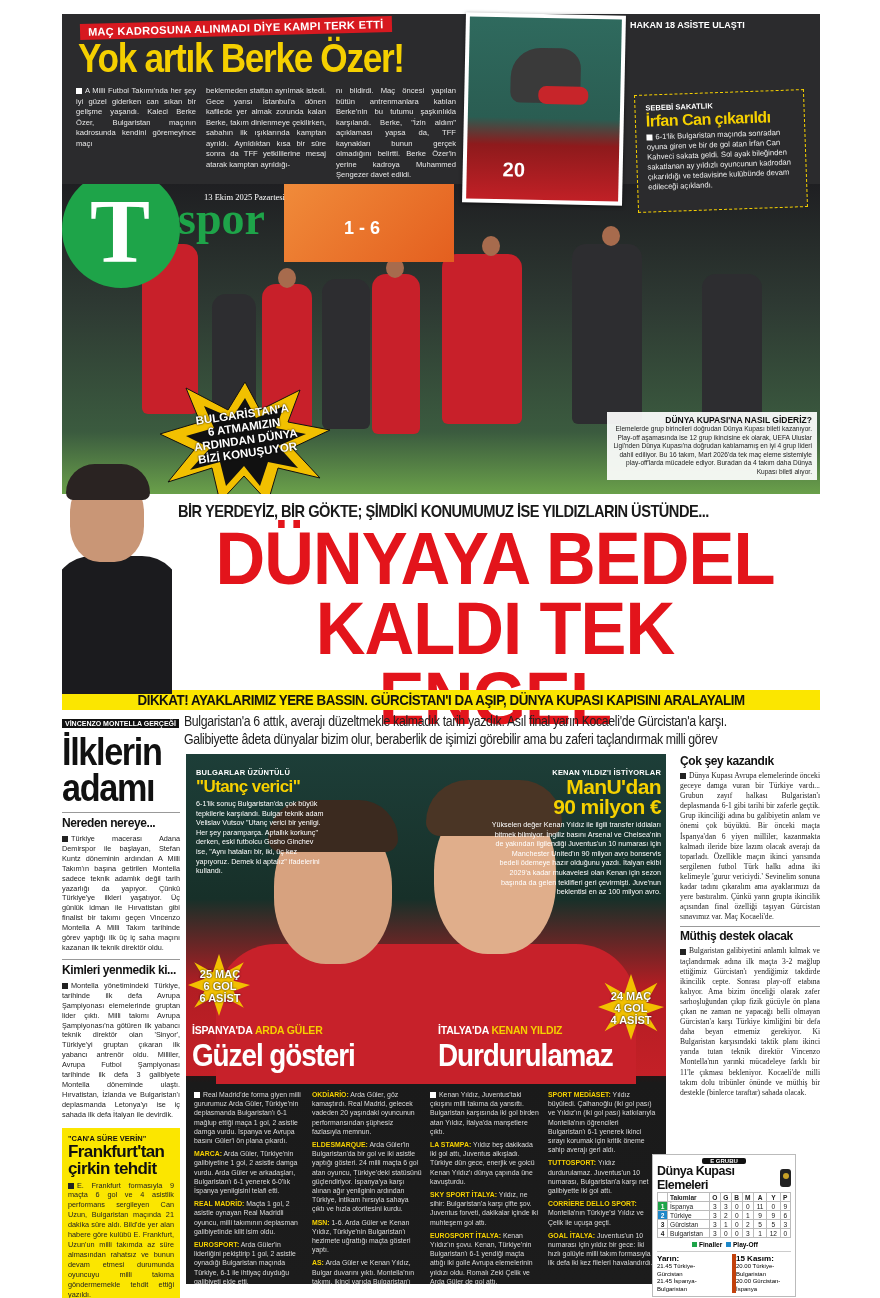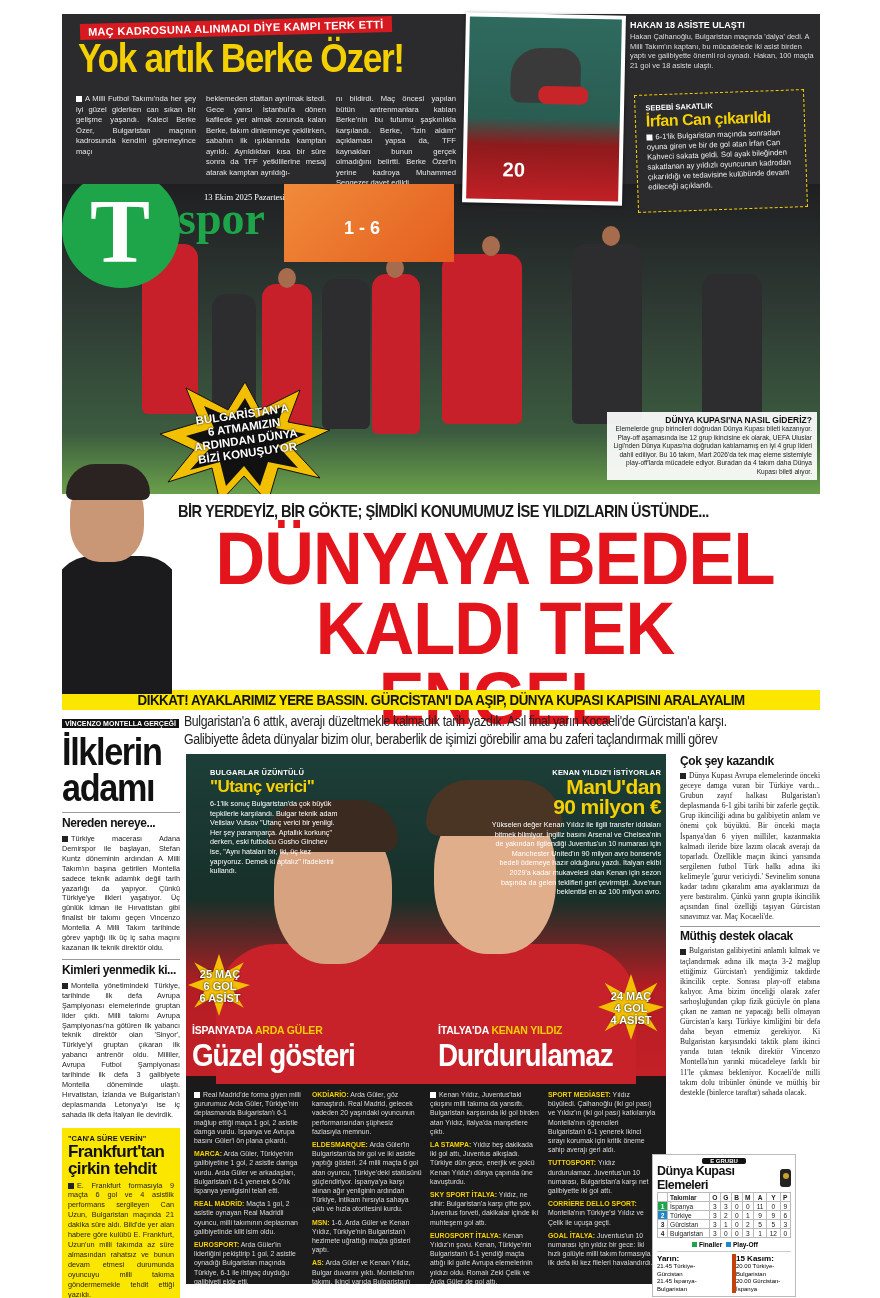--- a/index.html
+++ b/index.html
@@ -2,21 +2,21 @@
 <html><head>
 <meta charset="utf-8">
 <style>
 *{box-sizing:border-box;margin:0;padding:0}
 body{width:880px;height:1298px;background:#ffffff;font-family:"Liberation Sans",sans-serif;position:relative;overflow:hidden}
 .page{position:absolute;left:62px;top:14px;width:758px;height:1270px}
 
 .top{position:absolute;left:0;top:0;width:758px;height:170px;background:#2b2b2d}
 .kicker-red{position:absolute;left:18px;top:6px;background:#d71920;color:#fff;font:bold 11px "Liberation Sans",sans-serif;padding:2px 8px;transform:rotate(-1.5deg);letter-spacing:.3px}
 .headline-yellow{position:absolute;left:16px;top:22px;color:#f5d000;font:bold 40px "Liberation Sans",sans-serif;letter-spacing:-1.5px;transform:scaleX(.88);transform-origin:left top;white-space:nowrap}
-.top-cols{position:absolute;left:14px;top:80px;width:380px;display:flex;gap:10px}
+.top-cols{position:absolute;left:14px;top:72px;width:380px;display:flex;gap:10px}
 .top-cols p{flex:1;color:#e8e8e8;font-size:7.6px;line-height:10.5px;text-align:justify}
 .sq{display:inline-block;width:6px;height:6px;background:#fff;margin-right:3px;vertical-align:middle}
 .sq-dark{display:inline-block;width:6px;height:6px;background:#222;margin-right:3px;vertical-align:middle}
 .photo-card{position:absolute;left:402px;top:0;width:160px;height:190px;background:#fff;padding:4px;transform:rotate(1.2deg);box-shadow:0 1px 4px rgba(0,0,0,.5);z-index:3}
 .photo-card .ph{width:100%;height:100%;background:linear-gradient(180deg,#2f6a5e 0%,#2a5d52 55%,#8e1a1c 70%,#c12026 100%);position:relative;overflow:hidden}
 .ph .jersey20{position:absolute;left:36px;bottom:18px;color:#fff;font:bold 20px "Liberation Sans",sans-serif}
 .ph .person{position:absolute;left:42px;top:30px;width:70px;height:55px;background:#3a3a3a;border-radius:30px 20px 10px 10px}
 .ph .legs{position:absolute;left:70px;top:68px;width:50px;height:18px;background:#c7252a;border-radius:8px}
 .right-top{position:absolute;left:568px;top:6px;width:186px}
 .rt-title{color:#fff;font:bold 9px "Liberation Sans",sans-serif}
@@ -61,21 +61,21 @@
 .yb-kick{font:bold 7.5px "Liberation Sans",sans-serif;color:#111}
 .yb-title{font:bold 17px "Liberation Sans",sans-serif;line-height:17px;color:#111;letter-spacing:-.6px}
 
 .feature{position:absolute;left:124px;top:740px;width:480px;height:530px;background:linear-gradient(180deg,#1e3a36 0%,#163029 30%,#2a1414 60%,#1a1a1a 62%,#1c1c1c 100%);overflow:hidden}
 .f-photo{position:absolute;left:0;top:0;width:480px;height:322px;background:linear-gradient(180deg,#1d3e38 0%,#173029 45%,#b21d23 72%,#c42027 100%)}
 .face1{position:absolute;left:88px;top:60px;width:118px;height:150px;border-radius:48% 48% 44% 44%;background:#d7a27f}
 .hair1{position:absolute;left:82px;top:46px;width:130px;height:52px;border-radius:60px 60px 20px 20px;background:#3b2a1f}
 .face2{position:absolute;left:248px;top:40px;width:122px;height:160px;border-radius:48% 48% 44% 44%;background:#e0ae8b}
 .hair2{position:absolute;left:240px;top:26px;width:136px;height:56px;border-radius:60px 60px 20px 20px;background:#4a3525}
 .shirts{position:absolute;left:30px;top:190px;width:420px;height:140px;background:#c7212a;border-radius:60px 60px 0 0}
-.f-left-text{position:absolute;left:24px;top:14px;width:130px;z-index:2}
+.f-left-text{position:absolute;left:10px;top:14px;width:130px;z-index:2}
 .fl-kick{font:bold 7.5px "Liberation Sans",sans-serif;color:#fff;letter-spacing:.2px}
 .fl-title{font:bold 17px "Liberation Sans",sans-serif;color:#f5d000;letter-spacing:-.6px}
 .fl-body{font-size:7.2px;line-height:9.6px;color:#fff;margin-top:2px}
 .f-right-text{position:absolute;left:305px;top:14px;width:170px;text-align:right;z-index:2}
 .fr-title{font:bold 21px "Liberation Sans",sans-serif;color:#f5d000;line-height:20px;letter-spacing:-.6px}
 .fr-body{font-size:7.2px;line-height:9.6px;color:#fff;margin-top:3px}
 .star{position:absolute;z-index:3}
 .star-text{position:absolute;z-index:4;color:#fff;font:bold 11px "Liberation Sans",sans-serif;line-height:12px;text-align:center;text-shadow:0 0 2px #000}
 .cap{position:absolute;z-index:4;font:bold 10.5px "Liberation Sans",sans-serif;color:#fff;letter-spacing:-.2px;white-space:nowrap}
 .cap b{color:#f5d000}
@@ -113,21 +113,20 @@
   <div class="top">
     <div class="kicker-red">MAÇ KADROSUNA ALINMADI DİYE KAMPI TERK ETTİ</div>
     <div class="headline-yellow">Yok artık Berke Özer!</div>
     <div class="top-cols">
       <p><span class="sq"></span><span>A Milli Futbol Takımı'nda her şey iyi güzel giderken can sıkan bir gelişme yaşandı. Kaleci Berke Özer, Bulgaristan maçının kadrosunda kendini göremeyince maçı</span></p>
       <p>beklemeden stattan ayrılmak istedi. Gece yarısı İstanbul'a dönen kafilede yer almak zorunda kalan Berke, takım dinlenmeye çekilirken, sabahın ilk ışıklarında kamptan ayrıldı. Ayrıldıktan kısa bir süre sonra da TFF yetkililerine mesaj atarak kamptan ayrıldığı-</p>
       <p>nı bildirdi. Maç öncesi yapılan bütün antrenmanlara katılan Berke'nin bu tutumu şaşkınlıkla karşılandı. Berke, "İzin aldım" açıklaması yapsa da, TFF kaynakları bunun gerçek olmadığını belirtti. Berke Özer'in yerine kadroya Muhammed Şengezer davet edildi.</p>
     </div>
     <div class="right-top">
       <div class="rt-title">HAKAN 18 ASİSTE ULAŞTI</div>
-      <div class="rt-body">Hakan Çalhanoğlu, Bulgaristan maçında 'dalya' dedi. A Milli Takım'ın kaptanı, bu mücadelede iki asist birden yaptı ve galibiyette önemli rol oynadı. Hakan, 100 maçta 21 gol ve 18 asiste ulaştı.</div>
     </div>
   </div>
 
   <div class="photo-card">
     <div class="ph">
       <div class="person"></div>
       <div class="legs"></div>
       <div class="jersey20">20</div>
     </div>
   </div>

